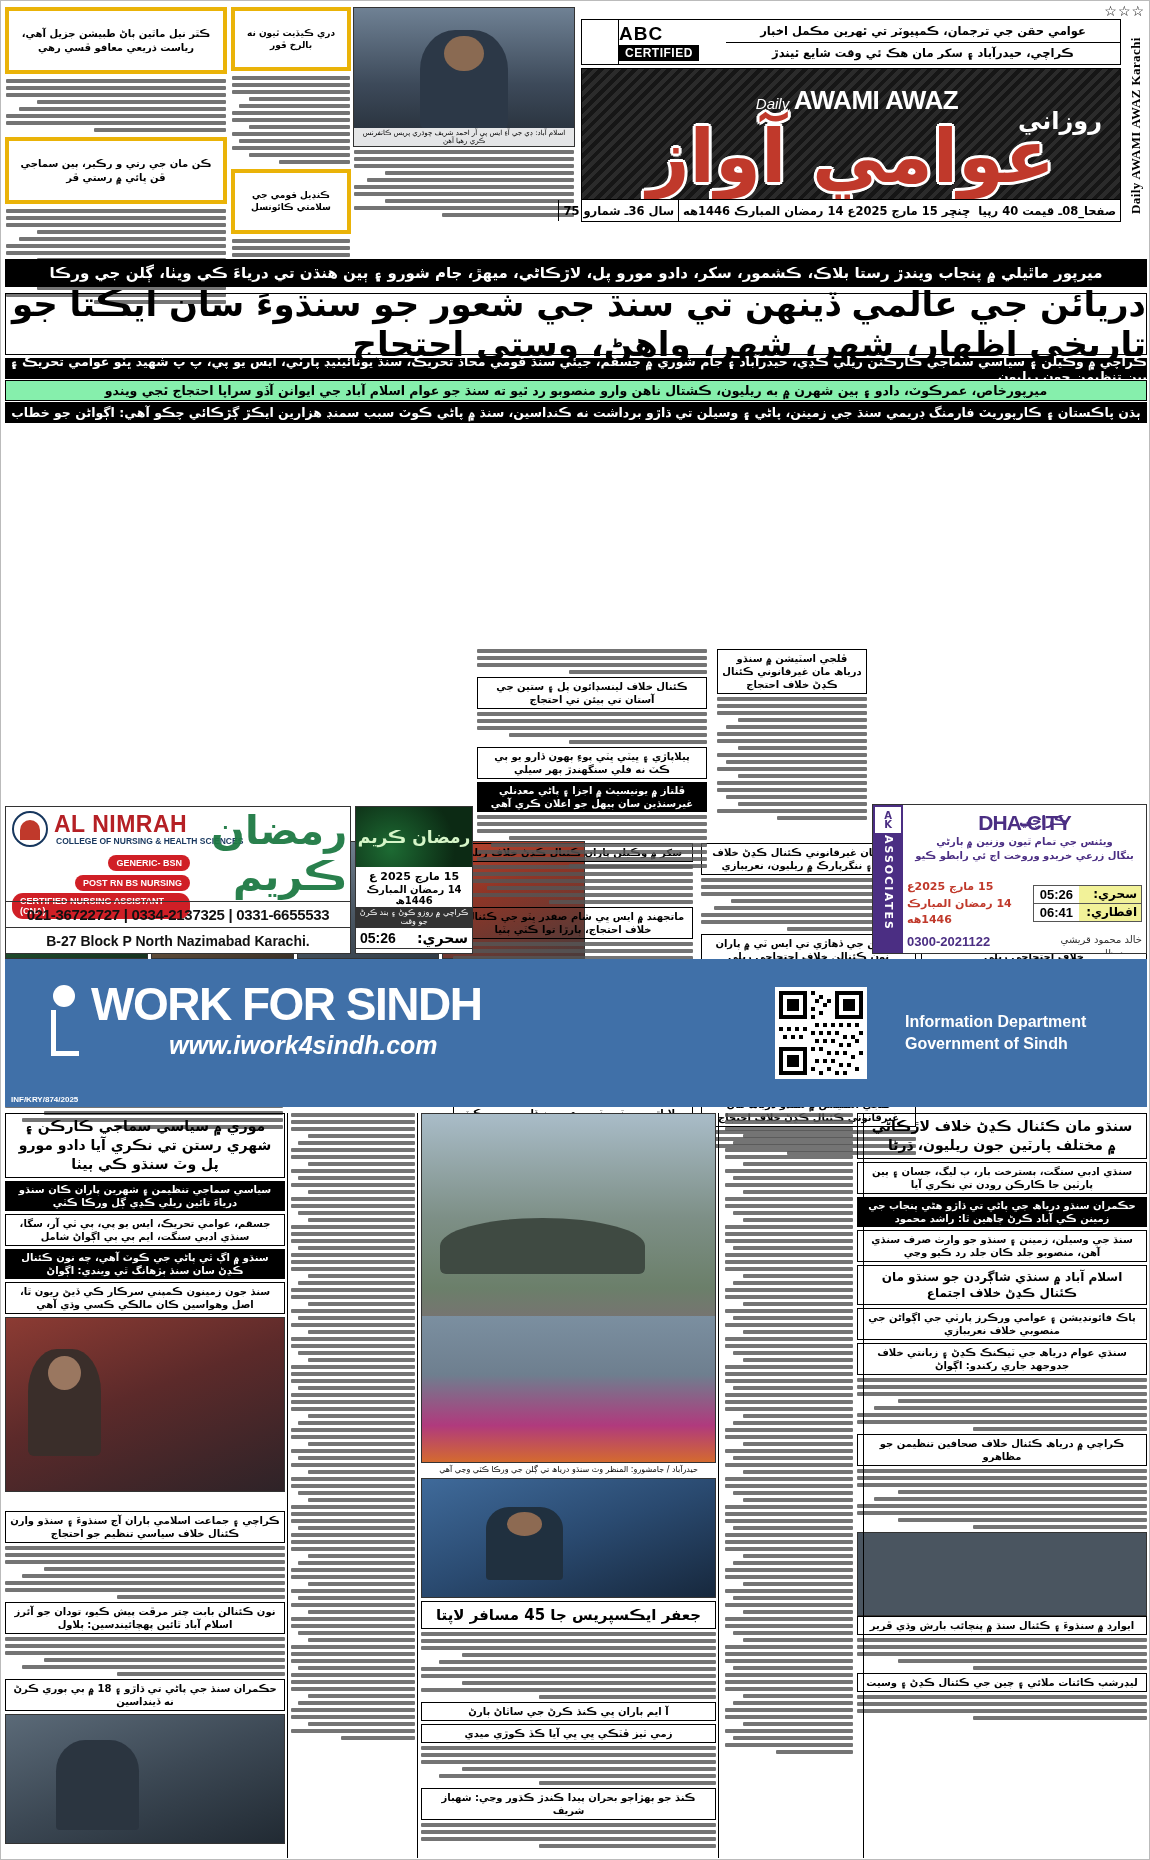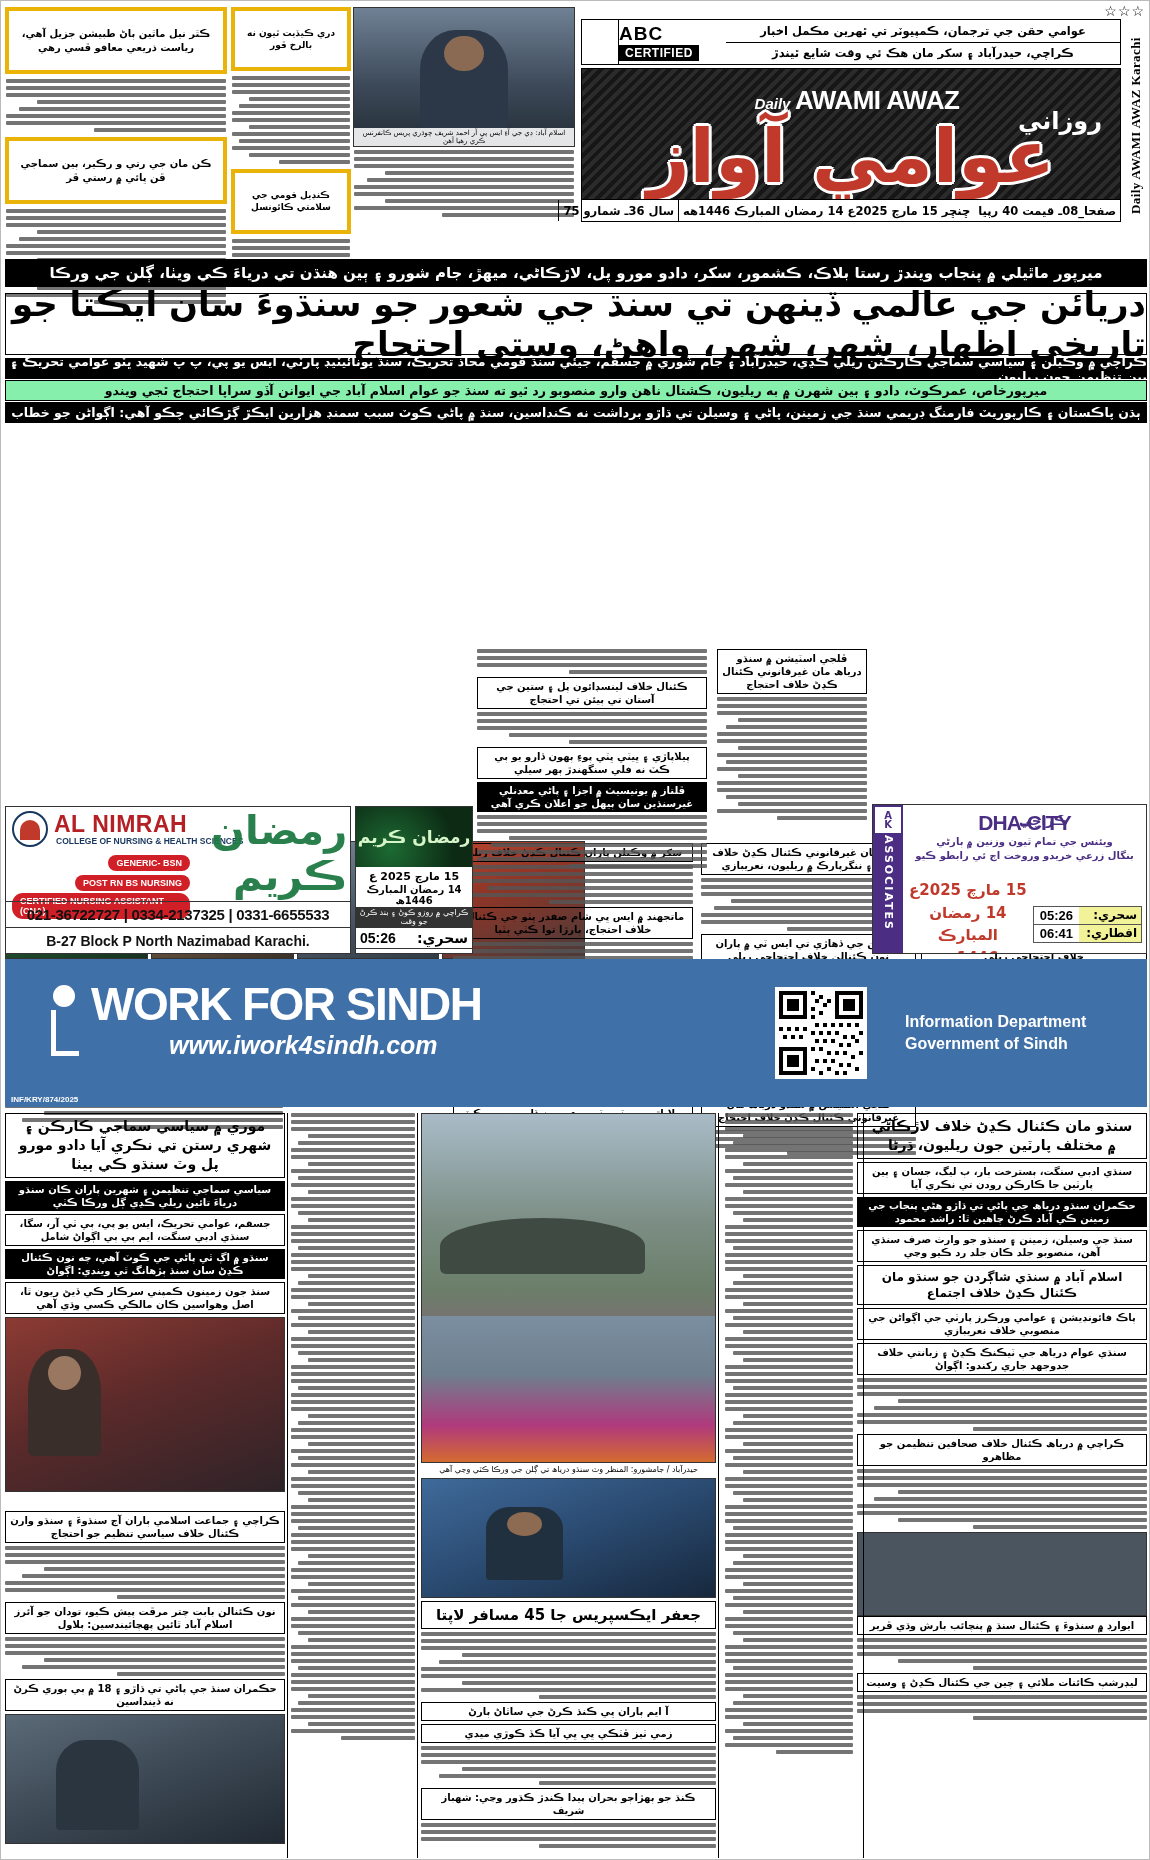--- a/index.html
+++ b/index.html
@@ -50,21 +50,21 @@
 
   .mh-black {
     position:relative; margin-top:3px; height:150px; background:#1e1e1e;
     background-image:repeating-linear-gradient(135deg,#2b2b2b 0 4px,#161616 4px 8px);
     overflow:hidden; border:1px solid #000;
   }
   .logo-en {
     position:absolute; left:50%; transform:translateX(-50%); top:16px;
     color:#fff; font-family:"Liberation Sans",sans-serif; white-space:nowrap;
   }
-  .logo-en .small { font-size:15px; font-weight:bold; font-style:italic;margin-left:12px; }
+  .logo-en .small { font-size:15px; font-weight:normal; font-style:italic;margin-left:12px; }
   .logo-en .big { font-size:26px; font-weight:bold; letter-spacing:-.5px; }
   .logo-rozani {
     position:absolute; right:18px; top:38px; color:#fff; font-size:24px; font-weight:bold;
   }
   .logo-ar {
     position:absolute; left:0; right:0; top:50px; text-align:center;
     font-size:74px; font-weight:bold; color:#c0392b; line-height:1;
     text-shadow:
       -2px -2px 0 #fff, 2px -2px 0 #fff, -2px 2px 0 #fff, 2px 2px 0 #fff,
       -3px 0 0 #fff, 3px 0 0 #fff, 0 -3px 0 #fff, 0 3px 0 #fff;
@@ -223,21 +223,21 @@
   }
   .dha-krachi { position:absolute; right:78px; top:8px; font-size:13px; font-weight:bold; direction:rtl; }
   .dha-line { font-size:10px; font-weight:bold; direction:rtl; line-height:1.4; }
   .dha-mid { display:flex; direction:rtl; padding:2px 4px; gap:4px; align-items:center; }
   .dha-times { background:#f2f299; border:1px solid #555; }
   .dha-trow { display:flex; direction:rtl; border-bottom:1px solid #555; }
   .dha-trow:last-child { border-bottom:none; }
   .dha-trow .l { font-size:12px; font-weight:bold; padding:1px 4px; width:62px; text-align:right; }
   .dha-trow .v { font-size:13px; font-weight:bold; padding:1px 6px; direction:ltr;
                  background:#fff; font-family:"Liberation Sans",sans-serif; }
-  .dha-dates { color:#c0392b; font-size:15px; font-weight:bold; direction:rtl; line-height:1.5; text-align:center; }
+  .dha-dates { color:#c0392b; font-size:11px; font-weight:bold; direction:rtl; line-height:1.5; text-align:left; }
   .dha-bot { display:flex; direction:ltr; padding:2px 4px 0; }
   .dha-phones { color:#4b2e83; font-weight:bold; font-size:13px; font-family:"Liberation Sans",sans-serif; line-height:1.35; }
   .dha-names { flex:1; text-align:right; direction:rtl; font-size:10px; color:#333; line-height:1.45; }
 
   
   .iwork {
     position:absolute; left:4px; top:958px; width:1142px; height:148px;
     background:#4070a8; color:#fff; overflow:hidden;
   }
   .iw-main { position:absolute; left:44px; top:22px; }

